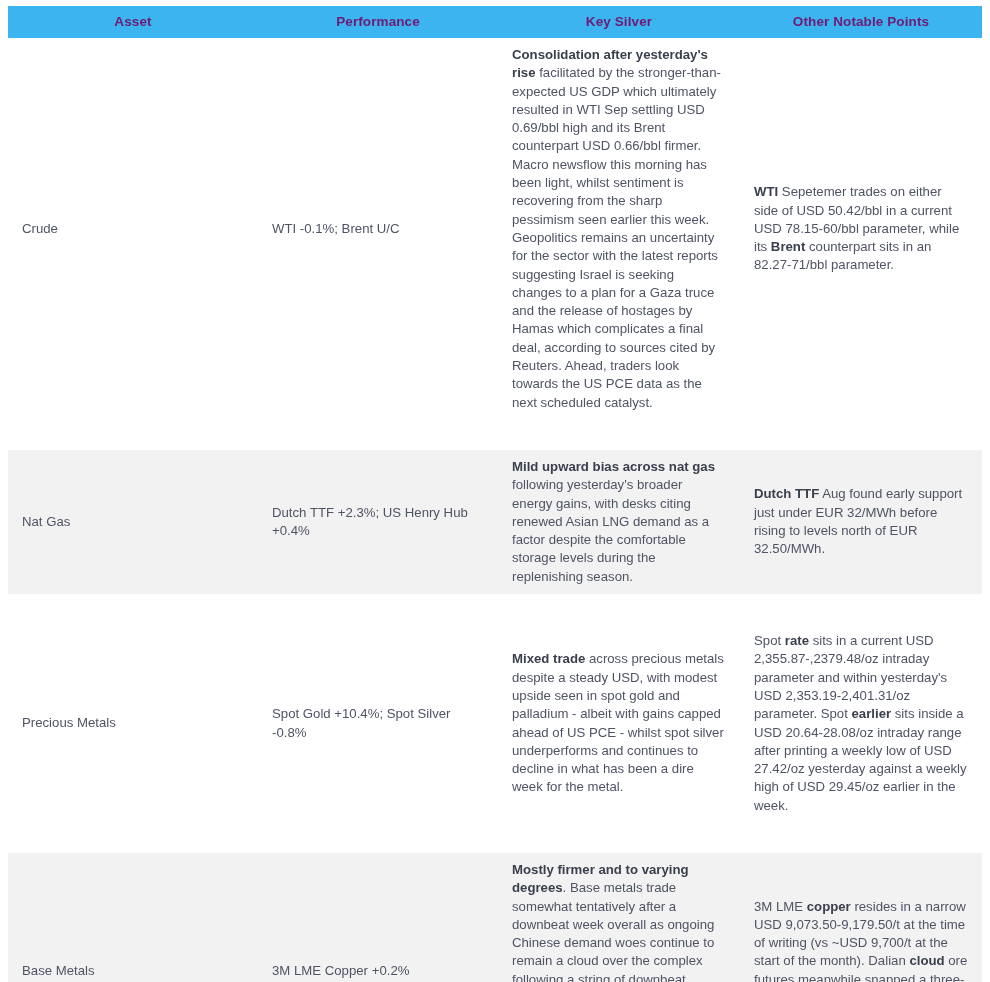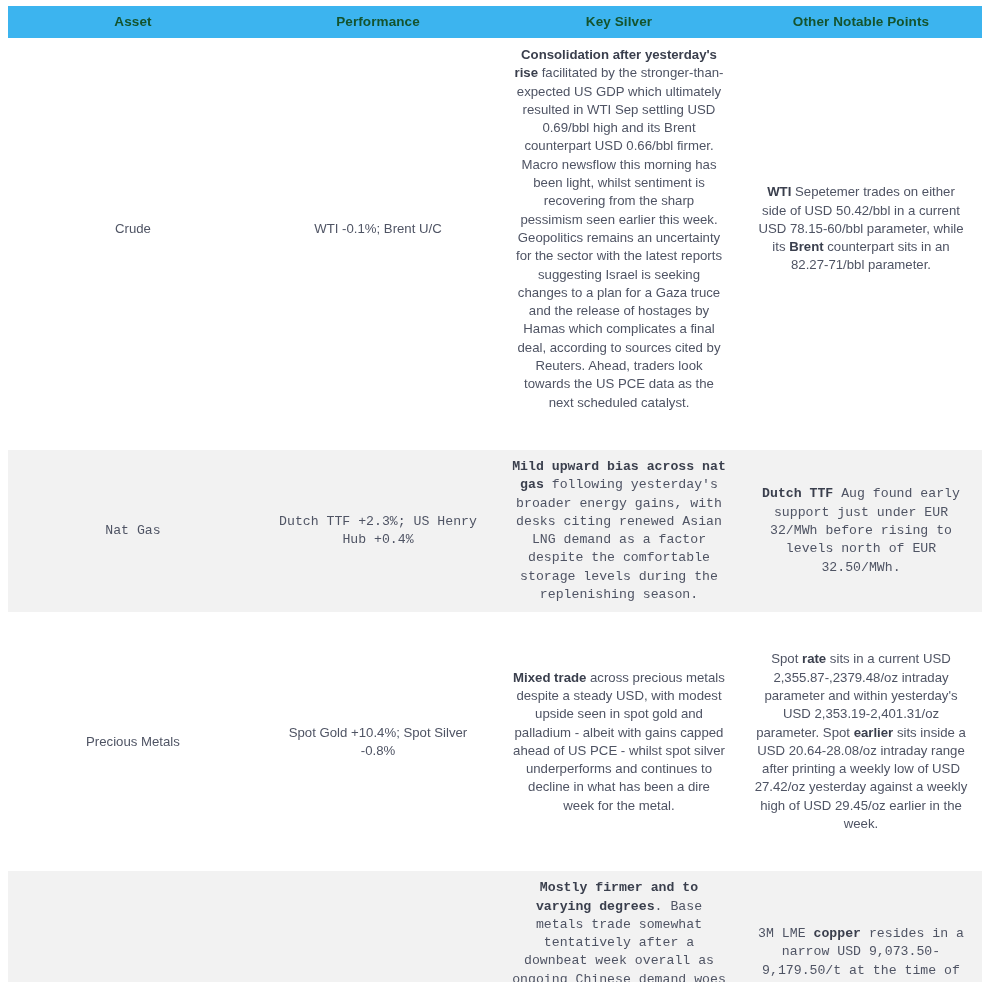--- a/index.html
+++ b/index.html
@@ -24,47 +24,46 @@
 
   table.commodities {
     width: 974px;
     border-collapse: collapse;
     table-layout: fixed;
     border-bottom: 4px solid #39b0e8;
   }
 
   table.commodities thead th {
     background: #3cb4ef;
-    color: #14532d;
+    color: #701a75;
     font-size: 13.5px;
     font-weight: bold;
     text-align: center;
     padding: 8px 6px 9px 6px;
     letter-spacing: 0.1px;
     border: none;
   }
 
   col.c-asset        { width: 250px; }
   col.c-perf         { width: 240px; }
   col.c-key          { width: 242px; }
   col.c-other        { width: 242px; }
 
   table.commodities tbody td {
     font-size: 13.2px;
     line-height: 18.3px;
-    text-align: center;
+    text-align: left;
     vertical-align: middle;
     padding: 8px 14px;
     border: none;
     color: #4f5464;
   }
 
   tbody tr.row-shaded td {
     background: #f2f2f2;
-    font-family: Liberation Mono, monospace;
   }
   tbody tr.row-plain td {
     background: #ffffff;
   }
 
   td.cell-asset,
   td.cell-perf {
     color: #5a6070;
   }
 

